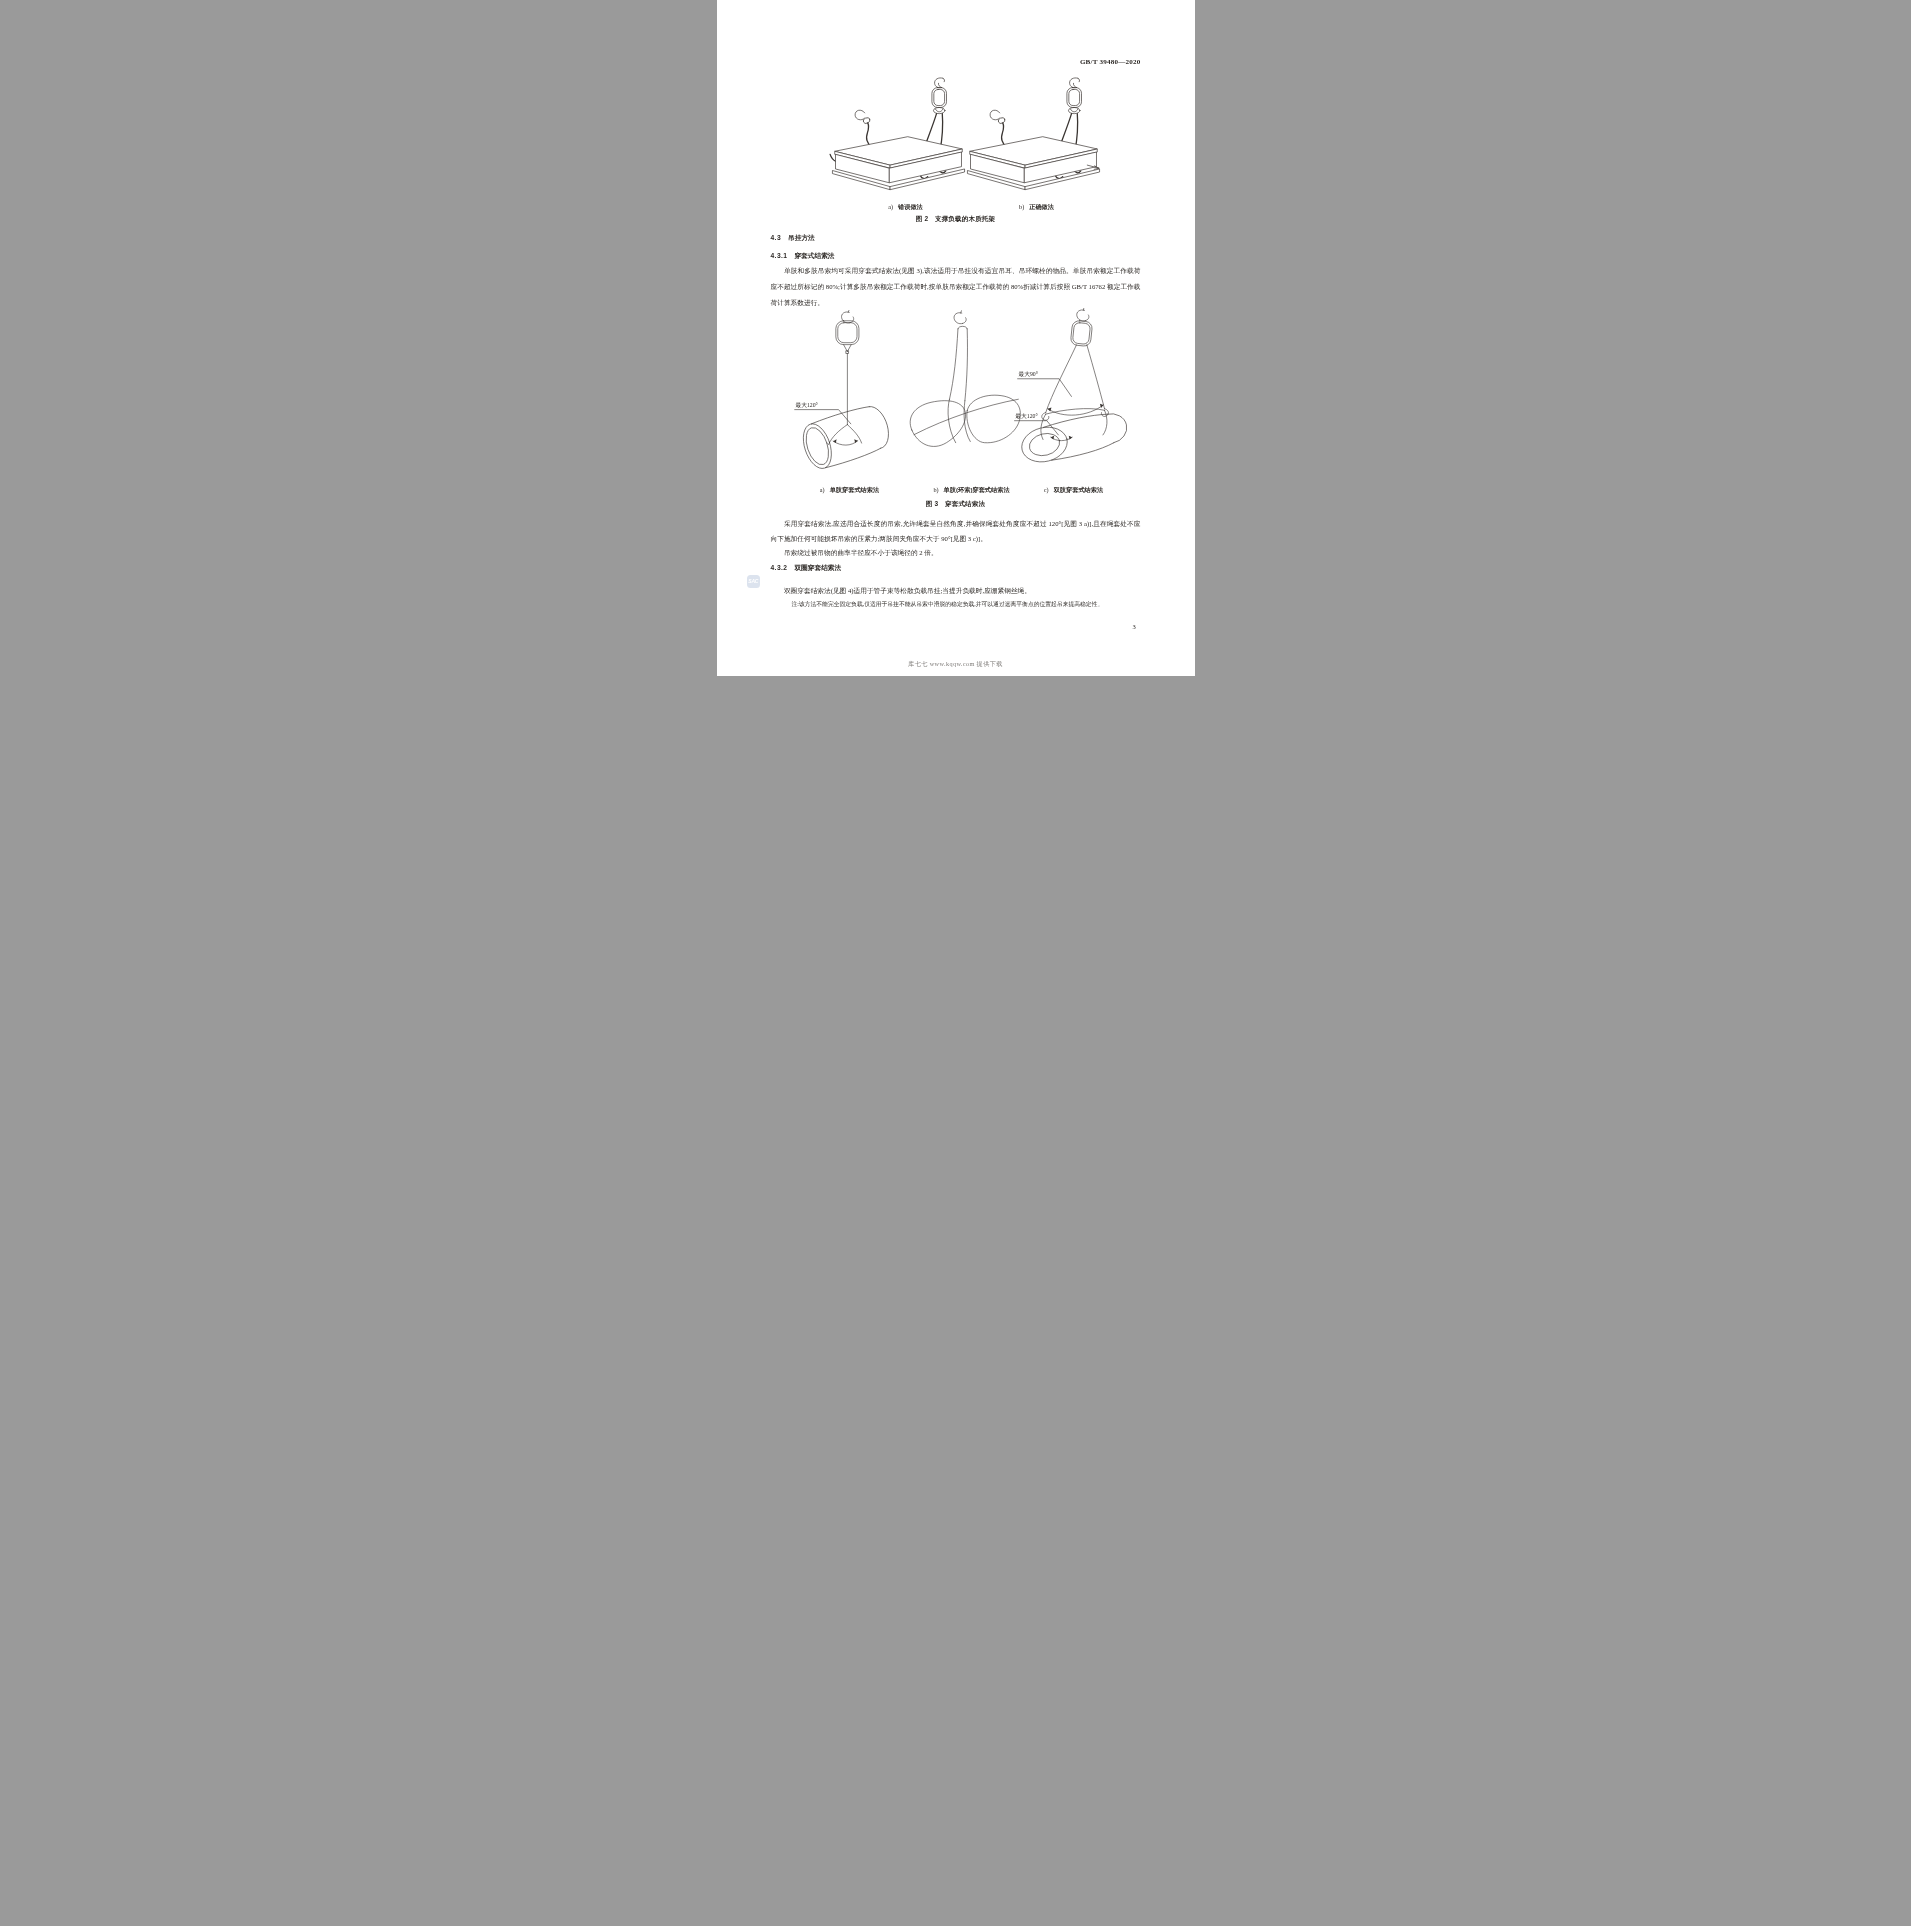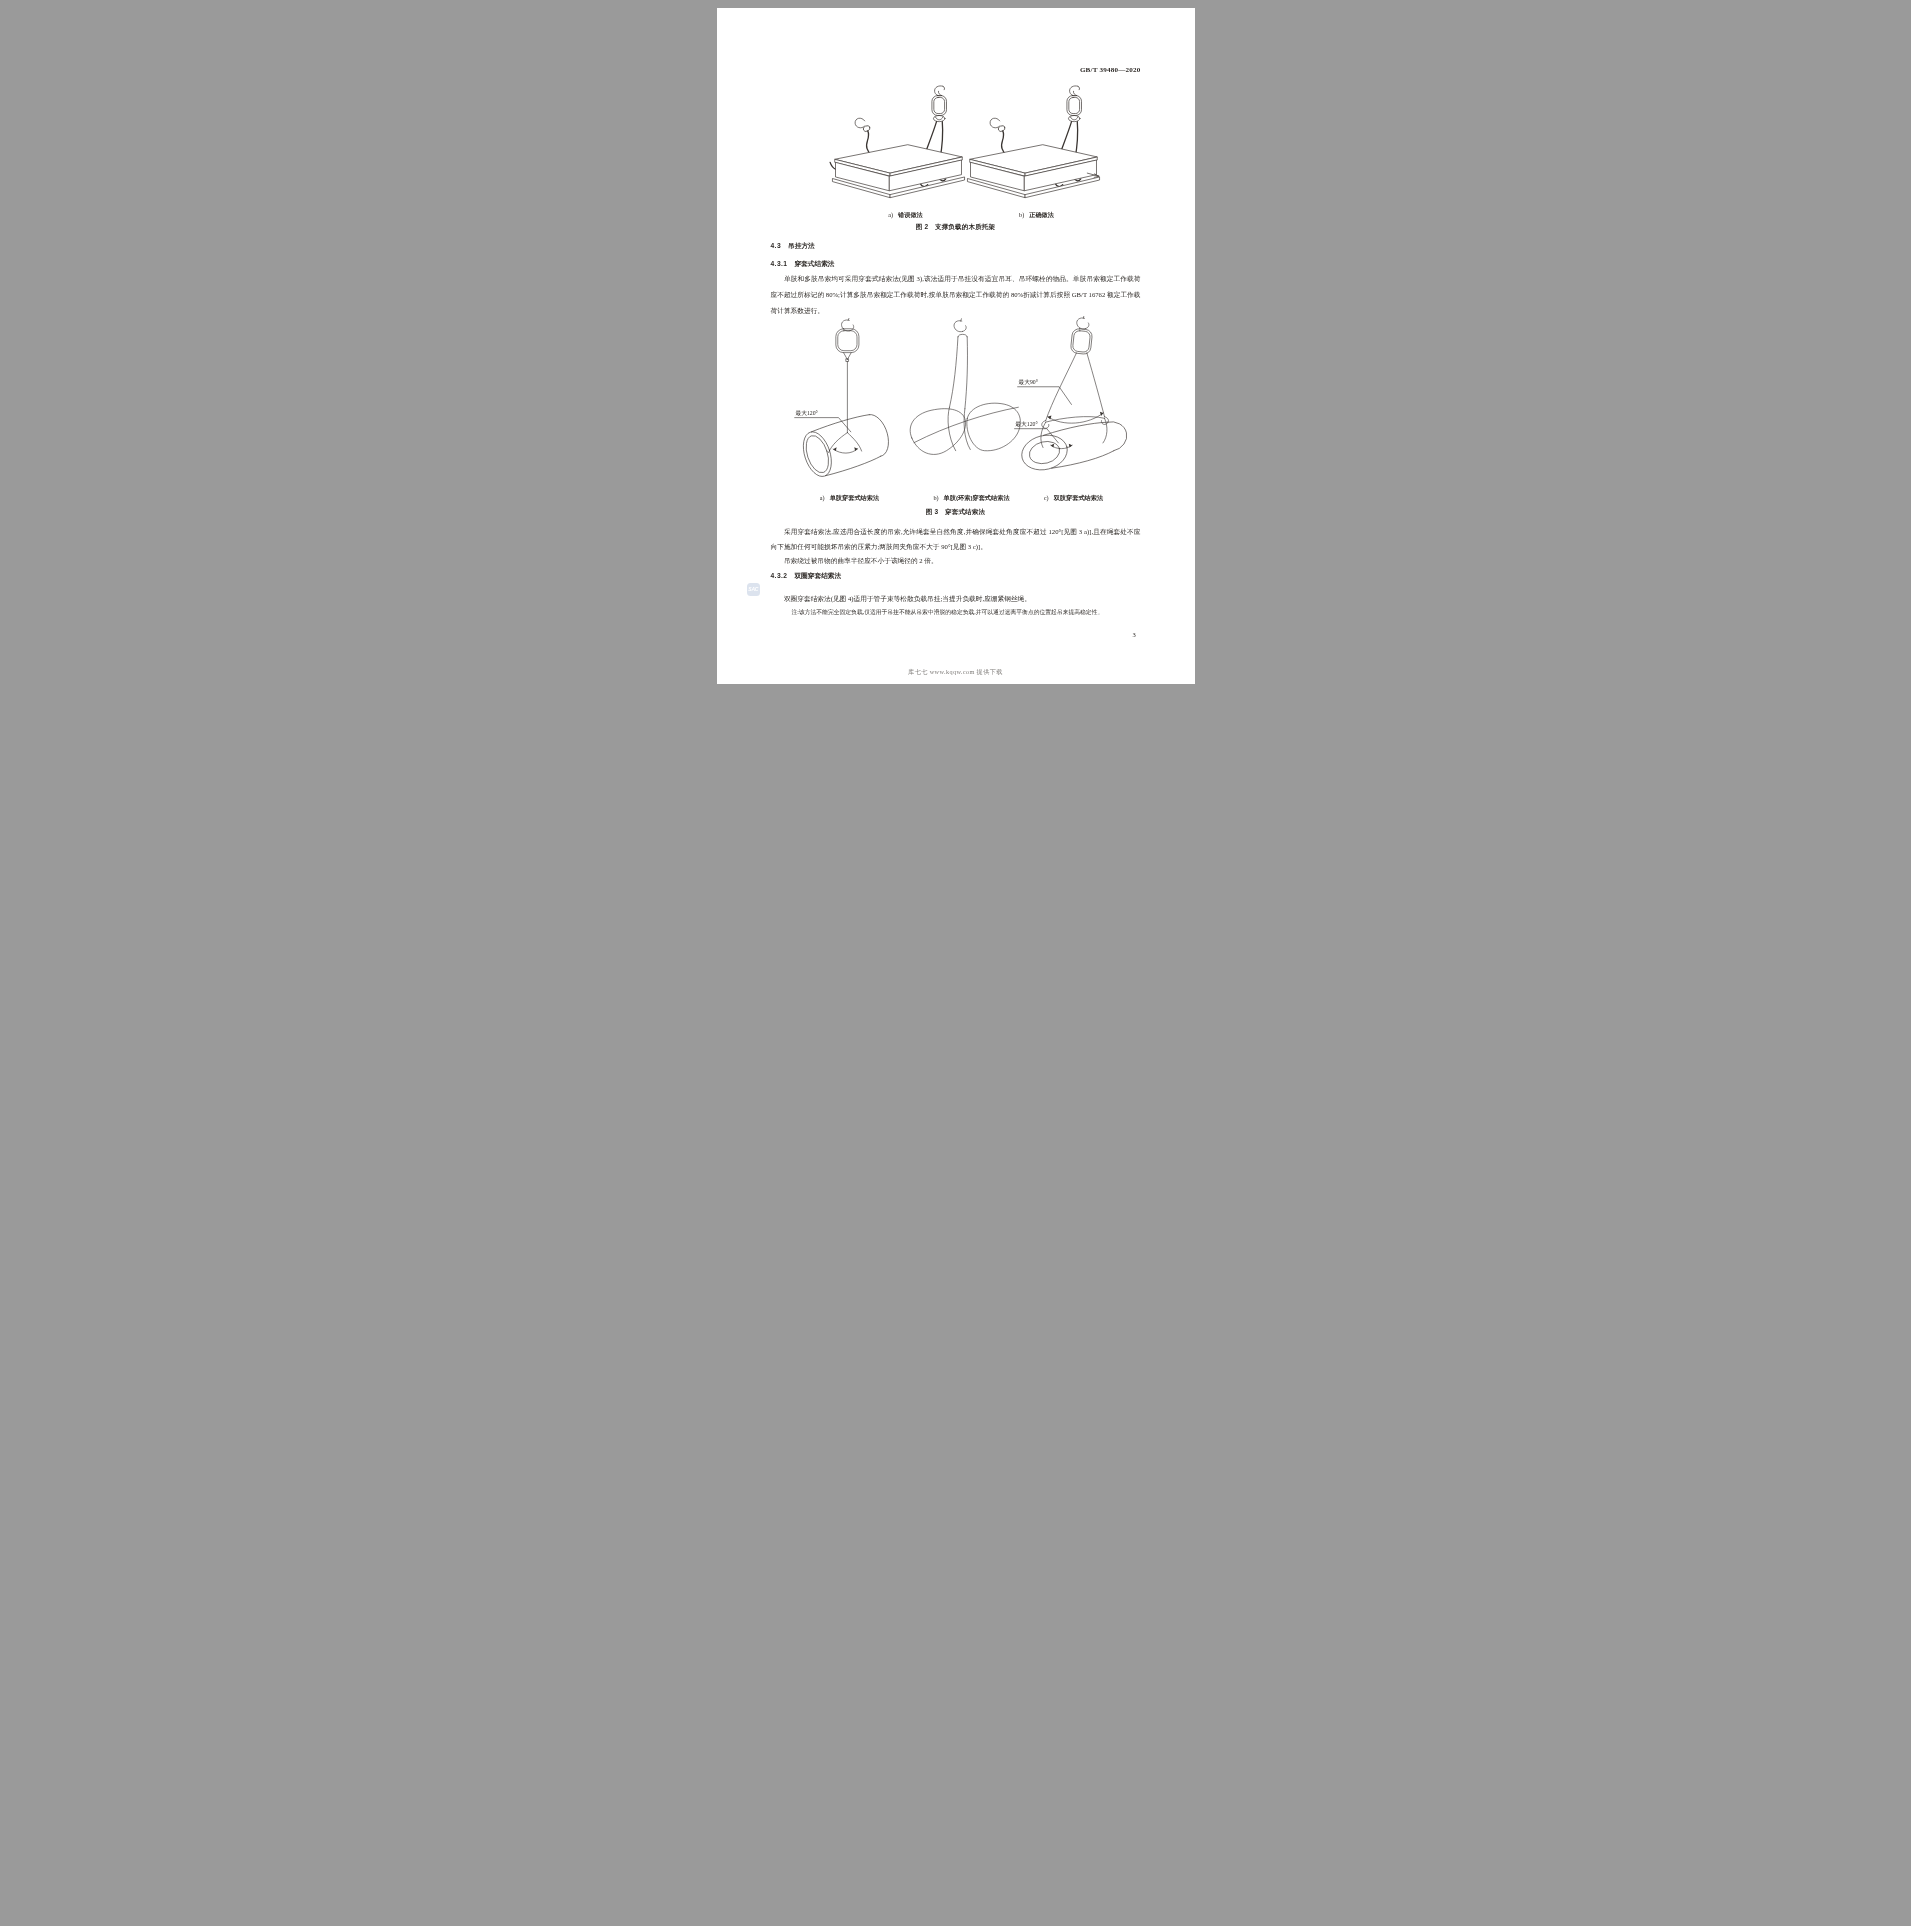--- a/index.html
+++ b/index.html
@@ -1,19 +1,19 @@
 <!DOCTYPE html>
 <html style="font-size:6.2px"><head>
 <meta charset="utf-8">
 <style>
   html,body{margin:0;padding:0;background:#9a9a9a;}
   .page{
     position:relative;
     width:478px;height:676px;
-    margin:8px auto;
+    margin:0 auto;
     background:#ffffff;
     font-family:"Liberation Serif","DejaVu Serif",serif;
     color:#2c2825;
     overflow:hidden;
   }
   .header{
     position:absolute;top:58px;right:54px;
     font-size:7.1px;font-weight:600;letter-spacing:0.2px;
     font-family:"Liberation Serif","DejaVu Serif",serif;
   }

